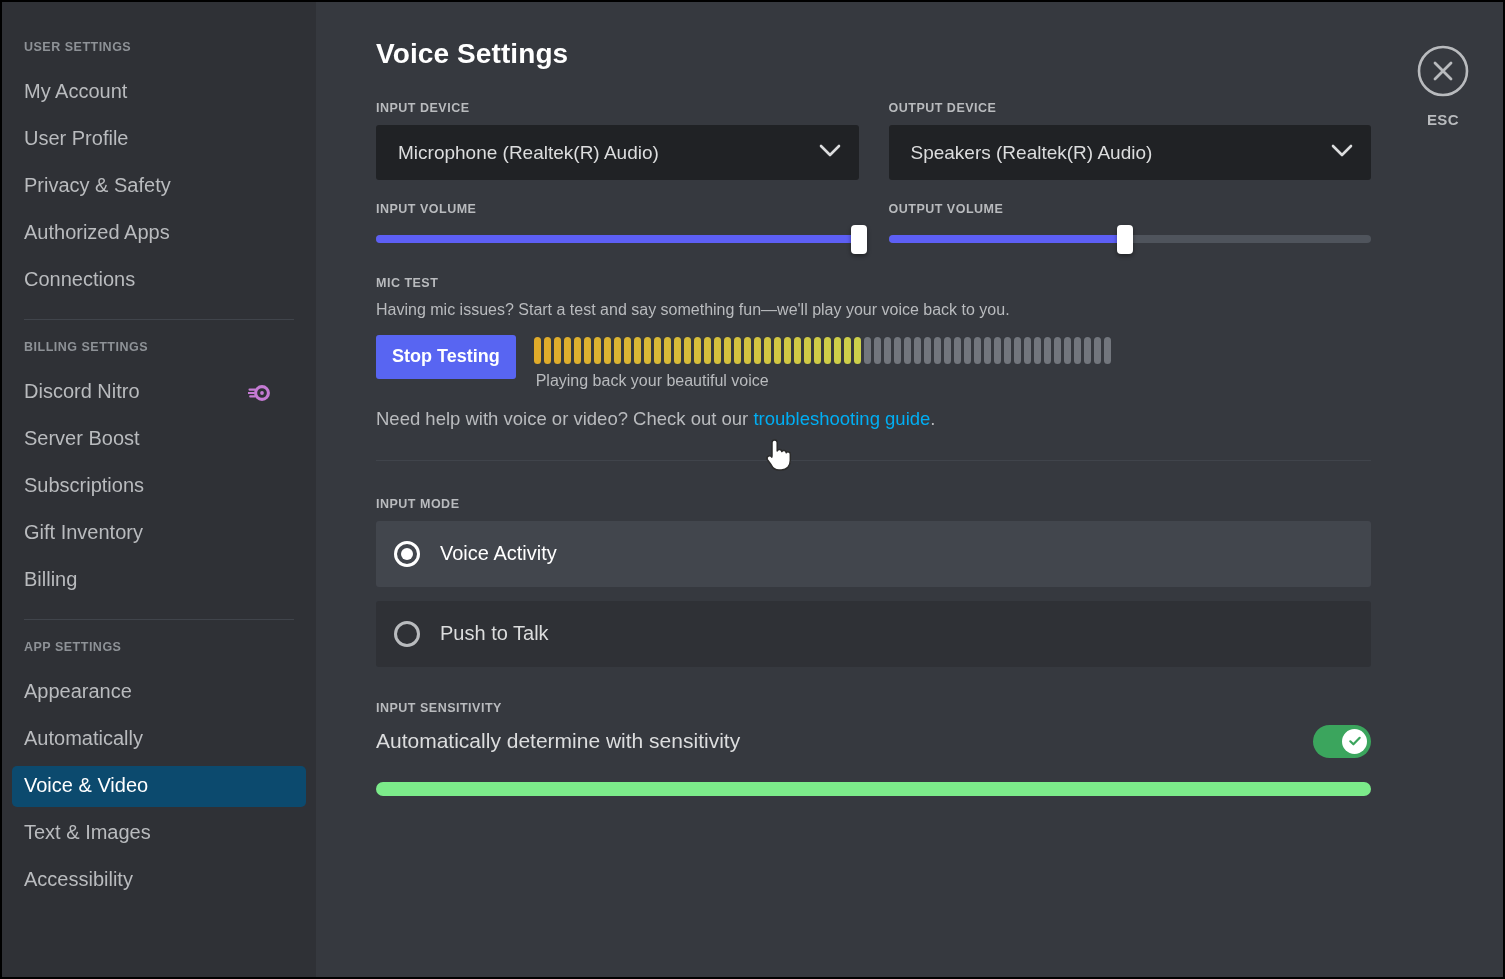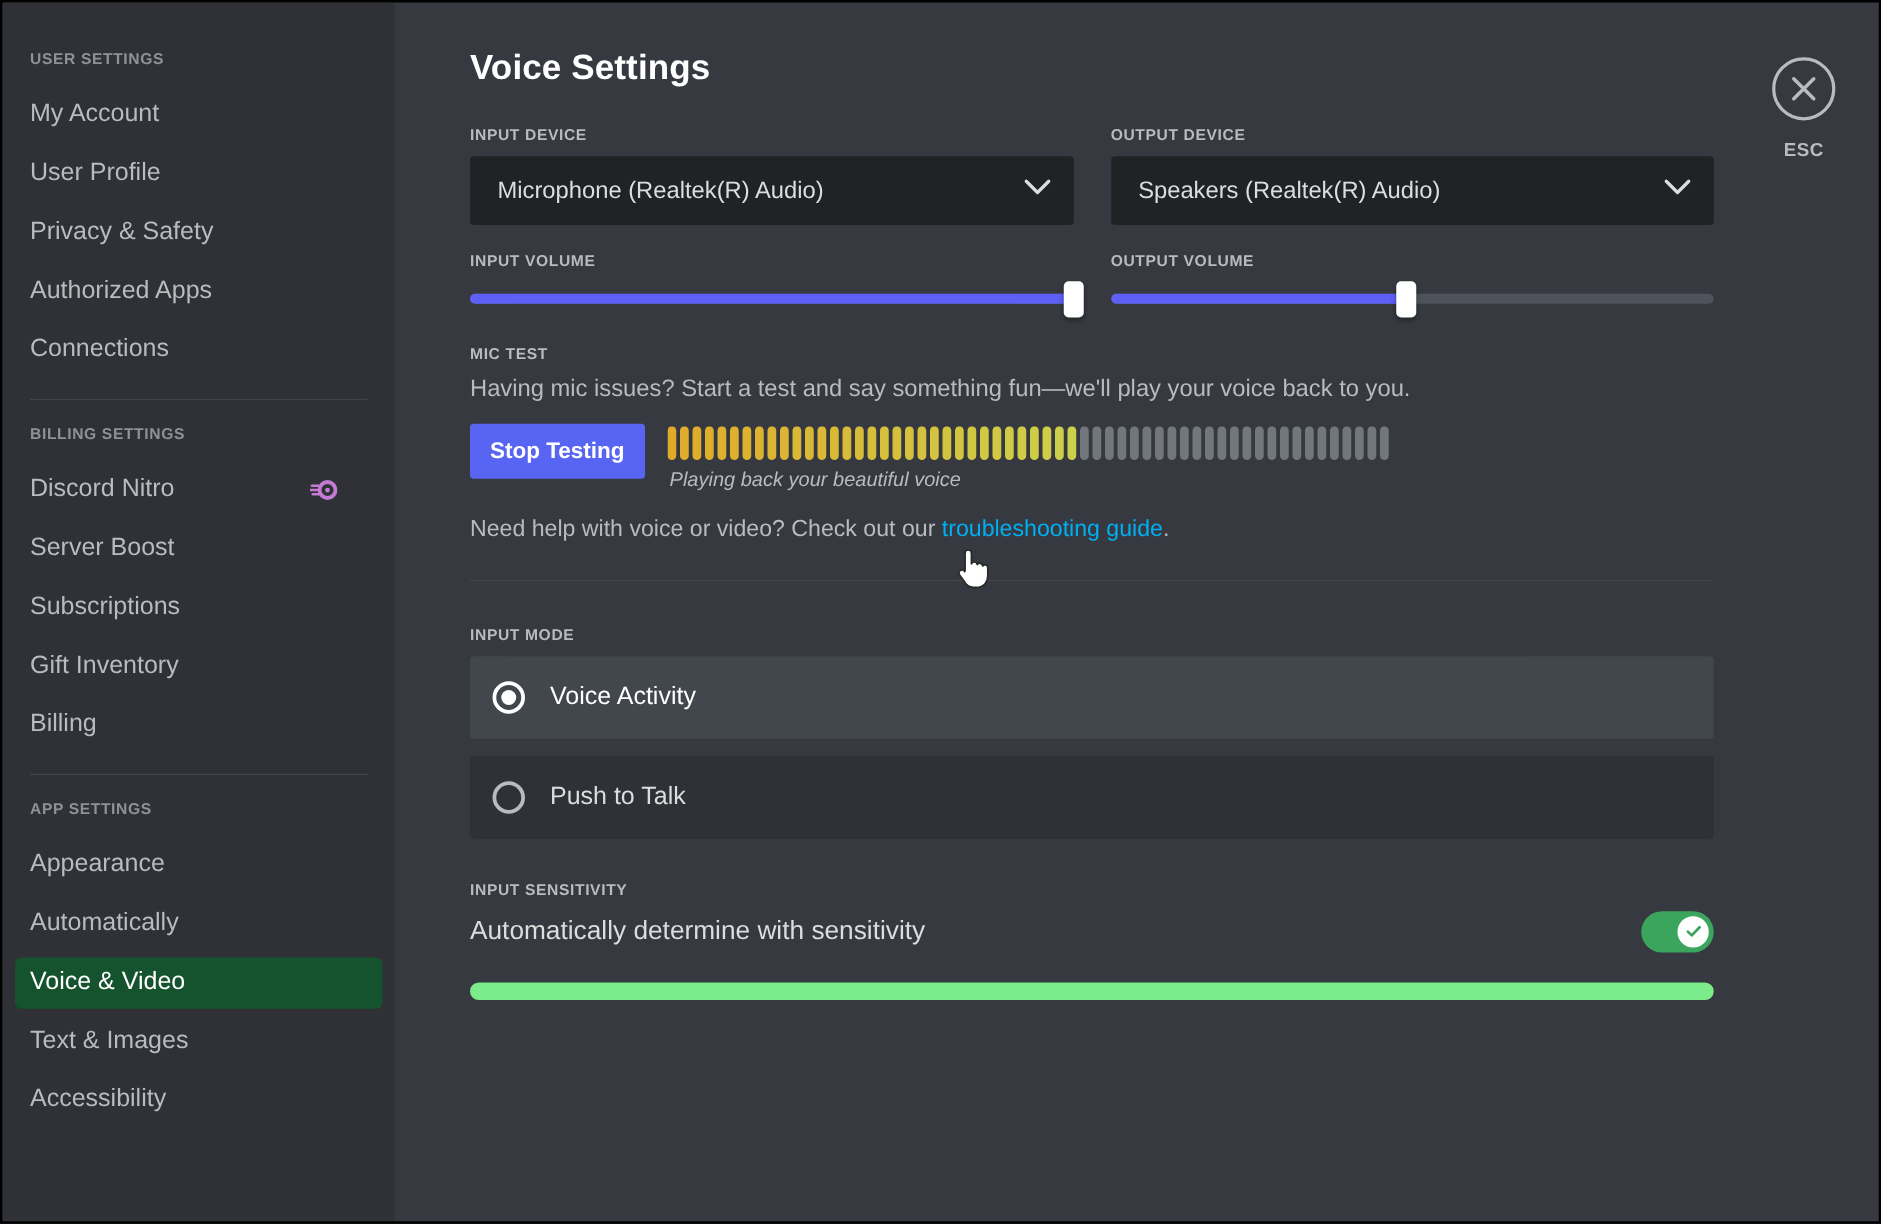--- a/index.html
+++ b/index.html
@@ -48,21 +48,21 @@
     justify-content: space-between;
     font-size: 20px;
     color: #b9bbbe;
     margin: 0 10px 6px 10px;
     padding: 7px 12px 9px 12px;
     border-radius: 5px;
     cursor: pointer;
     line-height: 1.25;
   }
   .nav-item.selected {
-    background: #14532d;
+    background: #0c4a6e;
     color: #ffffff;
   }
 
   .nitro-icon {
     width: 22px;
     height: 18px;
     flex: 0 0 auto;
     margin-right: 24px;
   }
 
@@ -152,21 +152,21 @@
     margin-top: -14.5px;
     margin-left: -8px;
     background: #ffffff;
     border-radius: 4px;
     box-shadow: 0 2px 4px rgba(0,0,0,.4);
     cursor: pointer;
   }
 
   
   .mic-desc {
-    font-size: 19px;
+    font-size: 16px;
     color: #b9bbbe;
     margin-bottom: 14px;
     line-height: 1.3;
   }
   .mic-row {
     display: flex;
     align-items: flex-start;
     gap: 18px;
   }
   .btn-primary {
@@ -195,21 +195,20 @@
     display: block;
     width: 7px;
     flex: 0 0 7px;
     border-radius: 3.5px;
   }
   .meter-caption {
     font-size: 16px;
     color: #b9bbbe;
     margin-top: 8px;
     padding-left: 2px;
-    font-style: italic;
   }
 
   .help-line {
     font-size: 18.5px;
     color: #b9bbbe;
     margin-top: 18px;
   }
   .help-line a {
     color: #00aff4;
     text-decoration: none;

